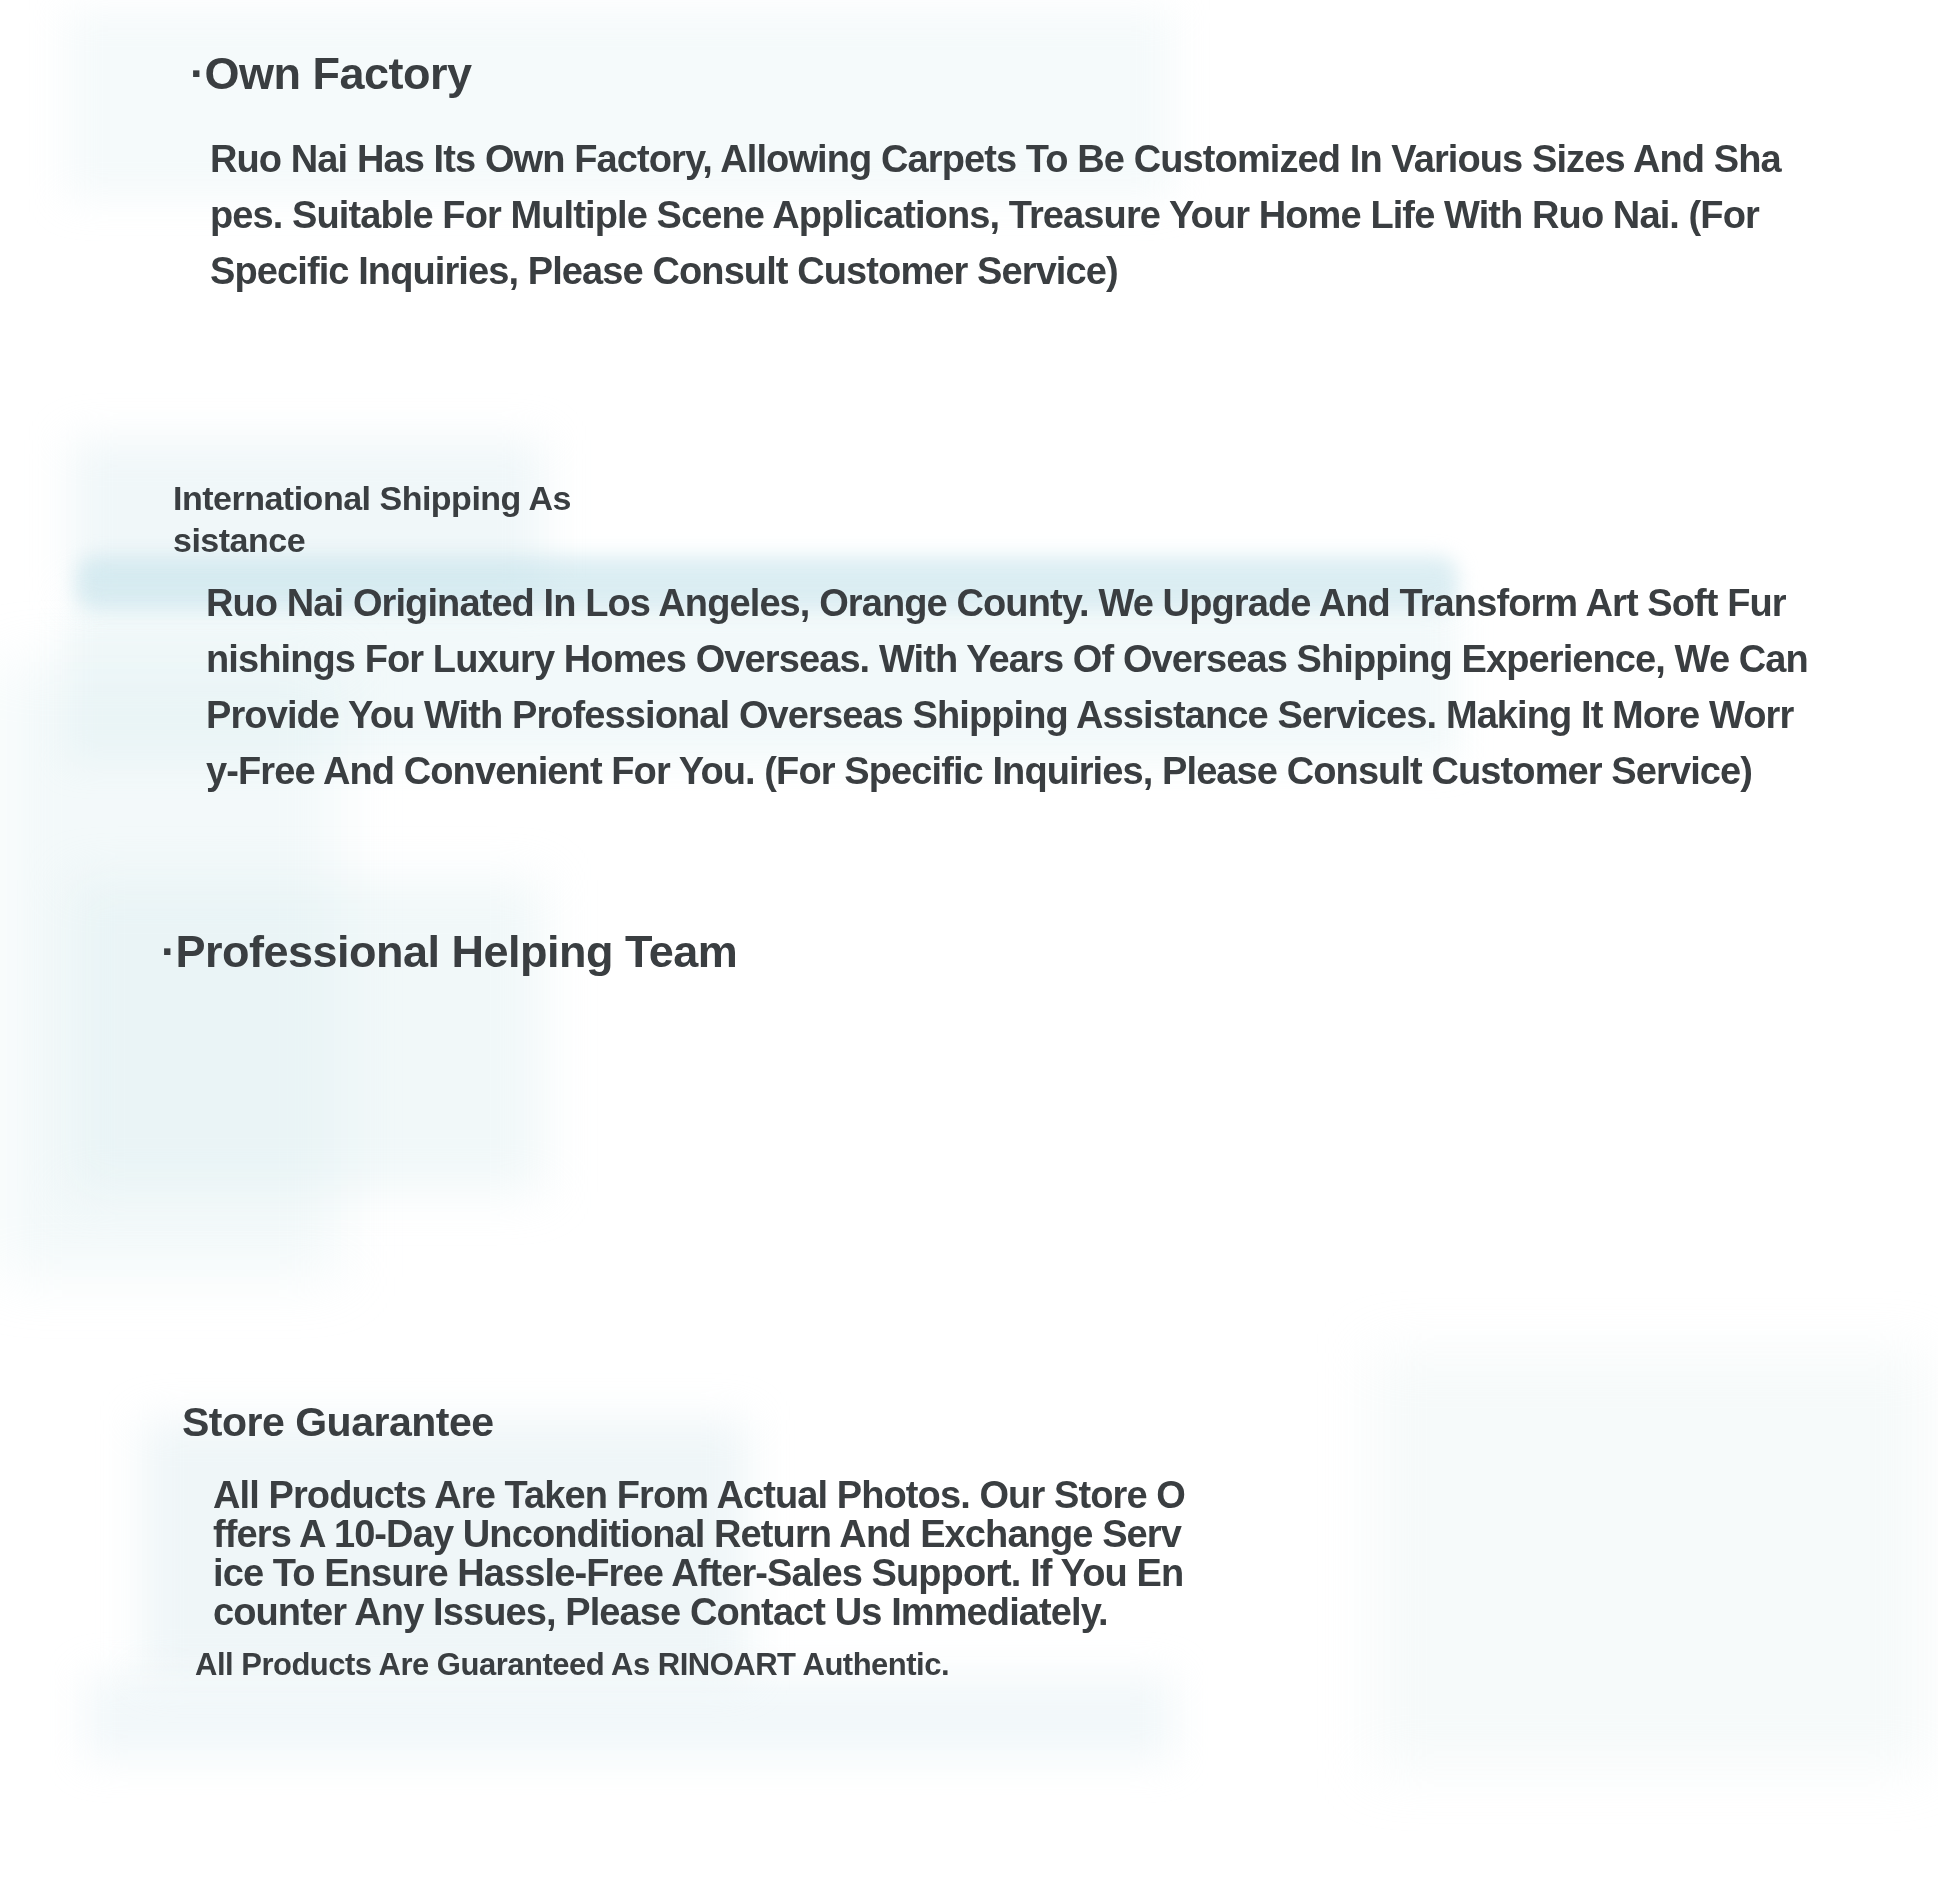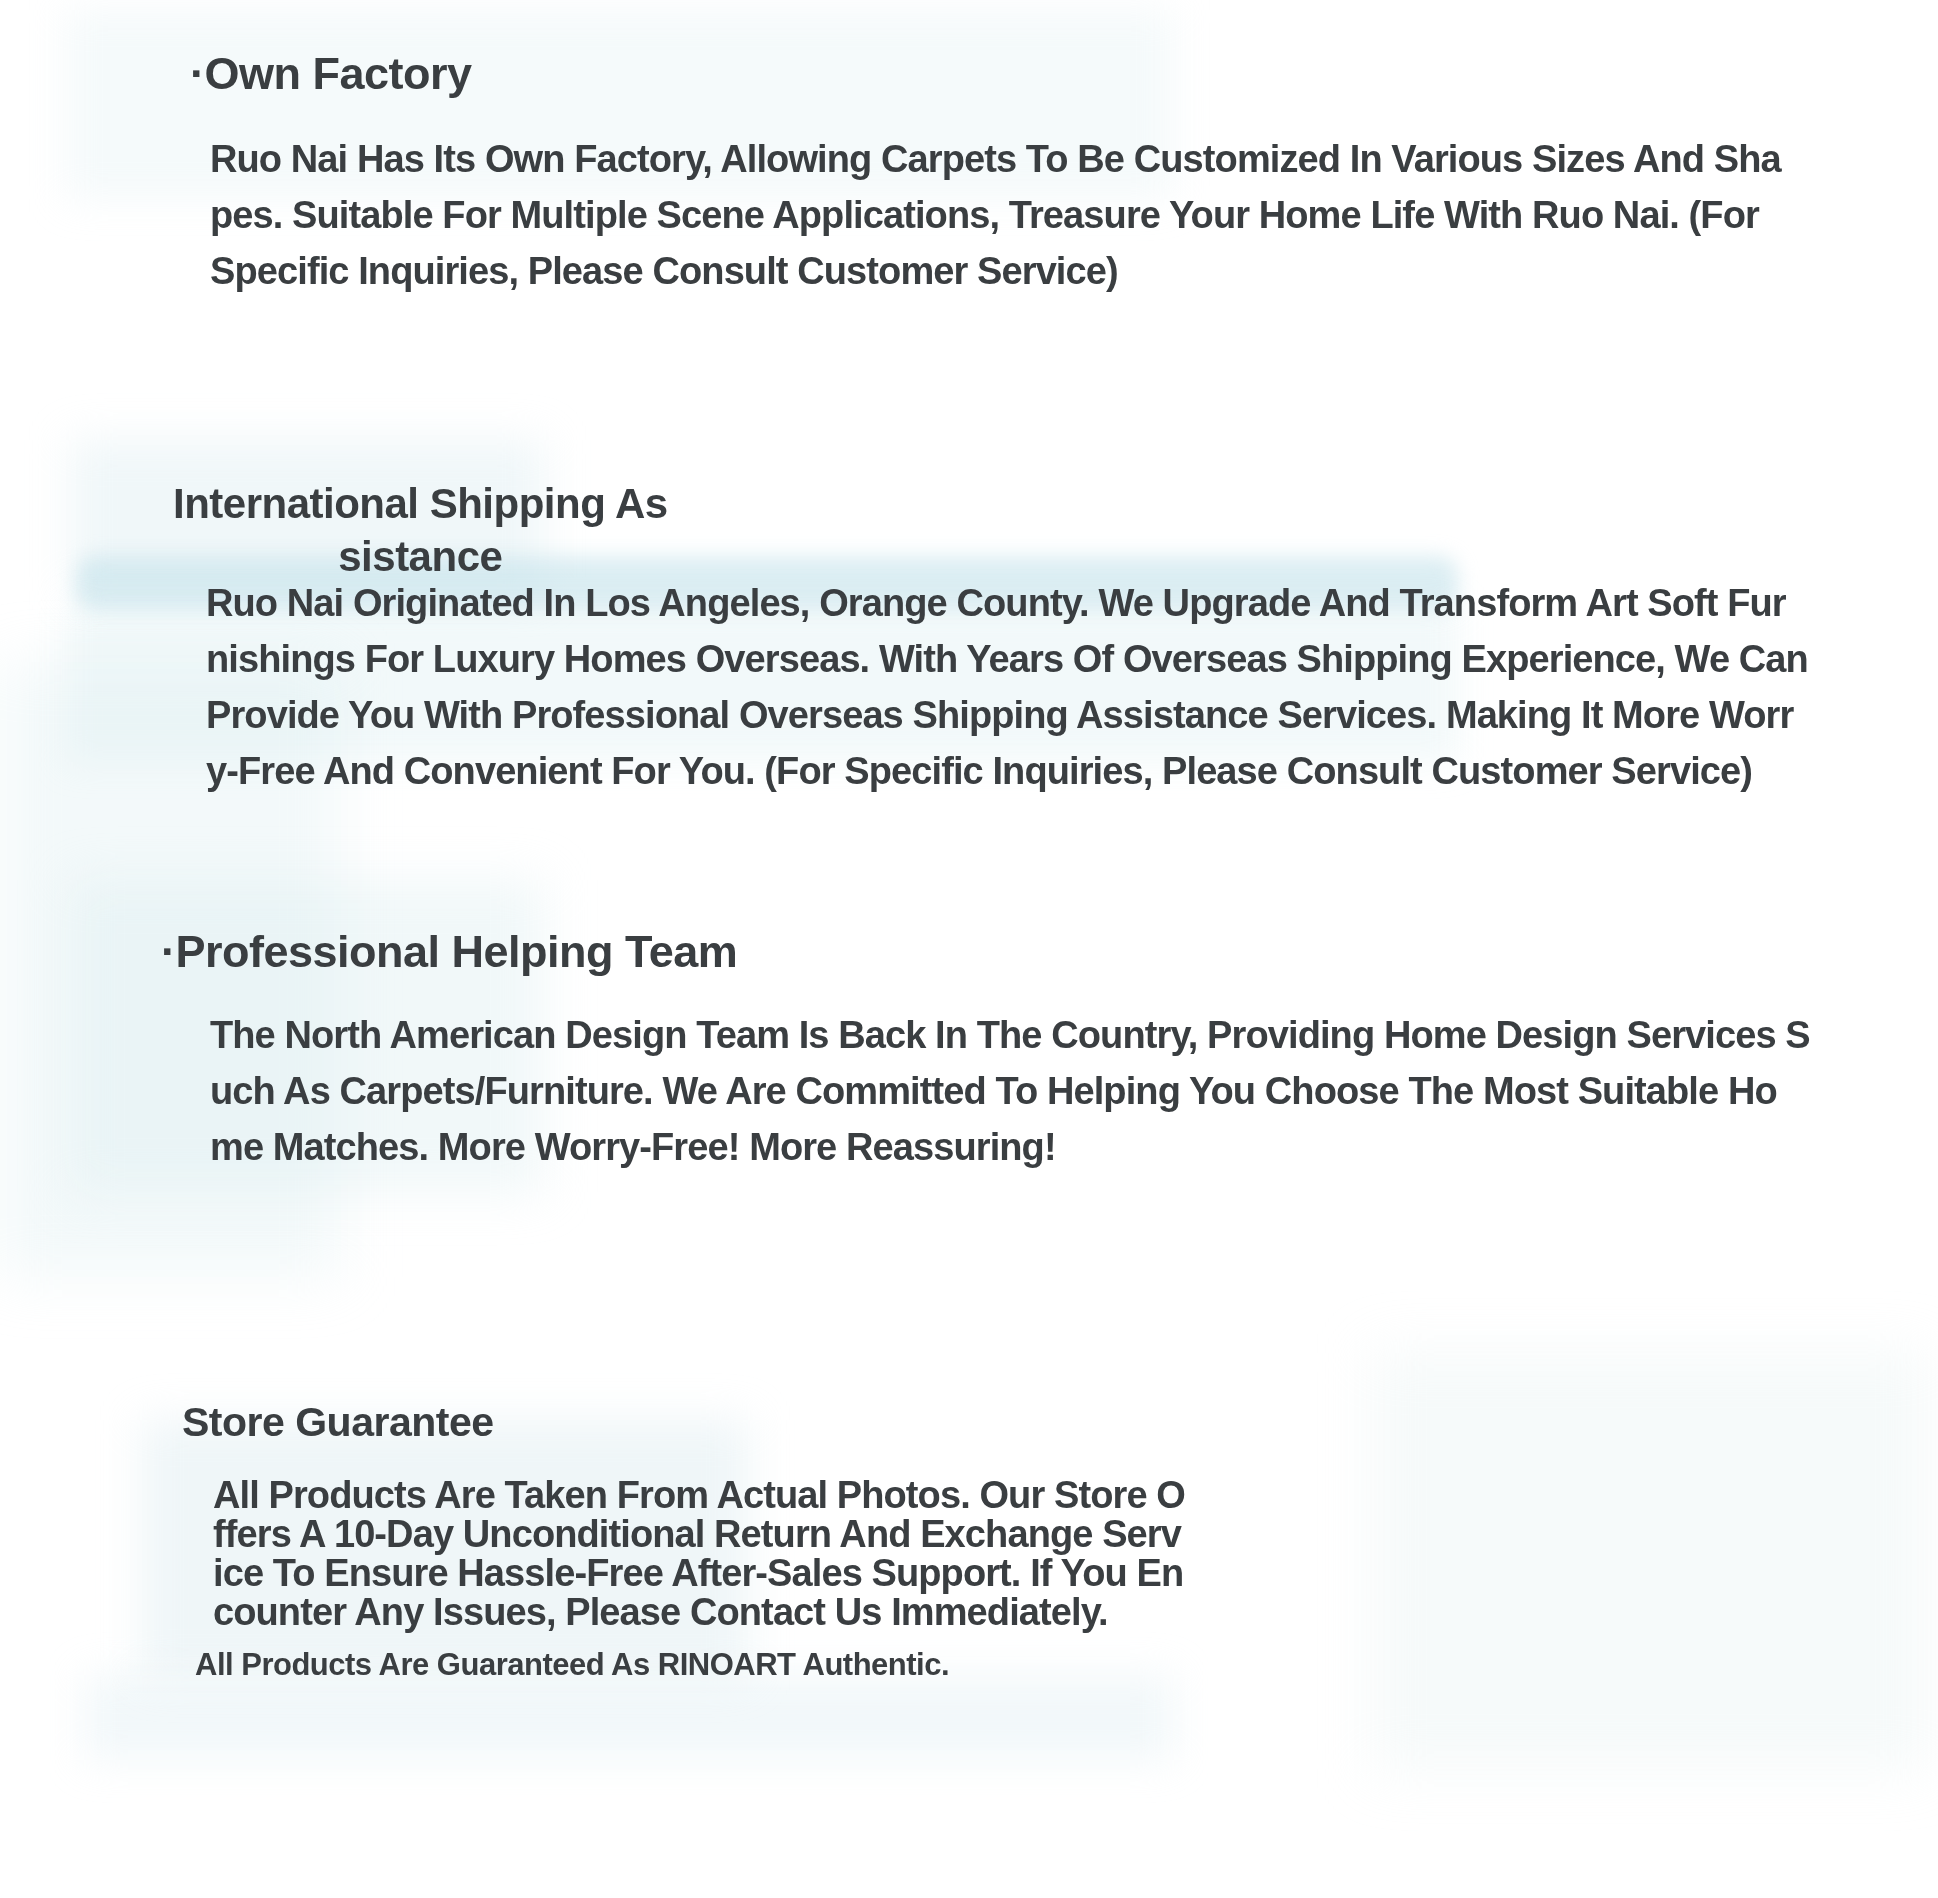--- a/index.html
+++ b/index.html
@@ -25,21 +25,21 @@
   .wash-i { left: 1372px; top: 1353px; width: 558px;  height: 416px; background: rgba(228,240,242,0.35); filter: blur(28px); }
 
   .txt {
     position: absolute;
     margin: 0;
     color: #3a3e41;
     font-weight: 700;
     white-space: pre-line;
   }
   .heading-lg { font-size: 45px; line-height: 49px; letter-spacing: -0.5px; }
-  .heading-md { font-size: 42px; line-height: 53px; letter-spacing: -0.5px; text-align: center; }
+  .heading-md { font-size: 34px; line-height: 42px; letter-spacing: -0.5px; }
   .heading-sm { font-size: 41px; line-height: 45px; letter-spacing: -0.5px; margin-top: 28px; }
   .para      { font-size: 38px; line-height: 56px; letter-spacing: -0.9px; }
   .para-tight{ font-size: 38px; line-height: 39px; letter-spacing: -0.9px; }
   .note      { font-size: 31px; line-height: 36px; letter-spacing: -0.5px; }
 </style>
 </head>
 <body>
 
 <div class="canvas">
 
@@ -59,23 +59,20 @@
 Specific Inquiries, Please Consult Customer Service)</p>
 
   <h3 class="txt heading-md" style="left:173px; top:477px;">International Shipping As
 sistance</h3>
   <p class="txt para" style="left:206px; top:575px;">Ruo Nai Originated In Los Angeles, Orange County. We Upgrade And Transform Art Soft Fur
 nishings For Luxury Homes Overseas. With Years Of Overseas Shipping Experience, We Can
 Provide You With Professional Overseas Shipping Assistance Services. Making It More Worr
 y-Free And Convenient For You. (For Specific Inquiries, Please Consult Customer Service)</p>
 
   <h2 class="txt heading-lg" style="left:161px; top:927px;">·Professional Helping Team</h2>
-  <p class="txt para" style="left:210px; top:1007px;">The North American Design Team Is Back In The Country, Providing Home Design Services S
-uch As Carpets/Furniture. We Are Committed To Helping You Choose The Most Suitable Ho
-me Matches. More Worry-Free! More Reassuring!</p>
 
   <h2 class="txt heading-sm" style="left:182px; top:1372px;">Store Guarantee</h2>
   <p class="txt para-tight" style="left:213px; top:1476px;">All Products Are Taken From Actual Photos. Our Store O
 ffers A 10-Day Unconditional Return And Exchange Serv
 ice To Ensure Hassle-Free After-Sales Support. If You En
 counter Any Issues, Please Contact Us Immediately.</p>
   <p class="txt note" style="left:195px; top:1647px;">All Products Are Guaranteed As RINOART Authentic.</p>
 
 </div>
 

